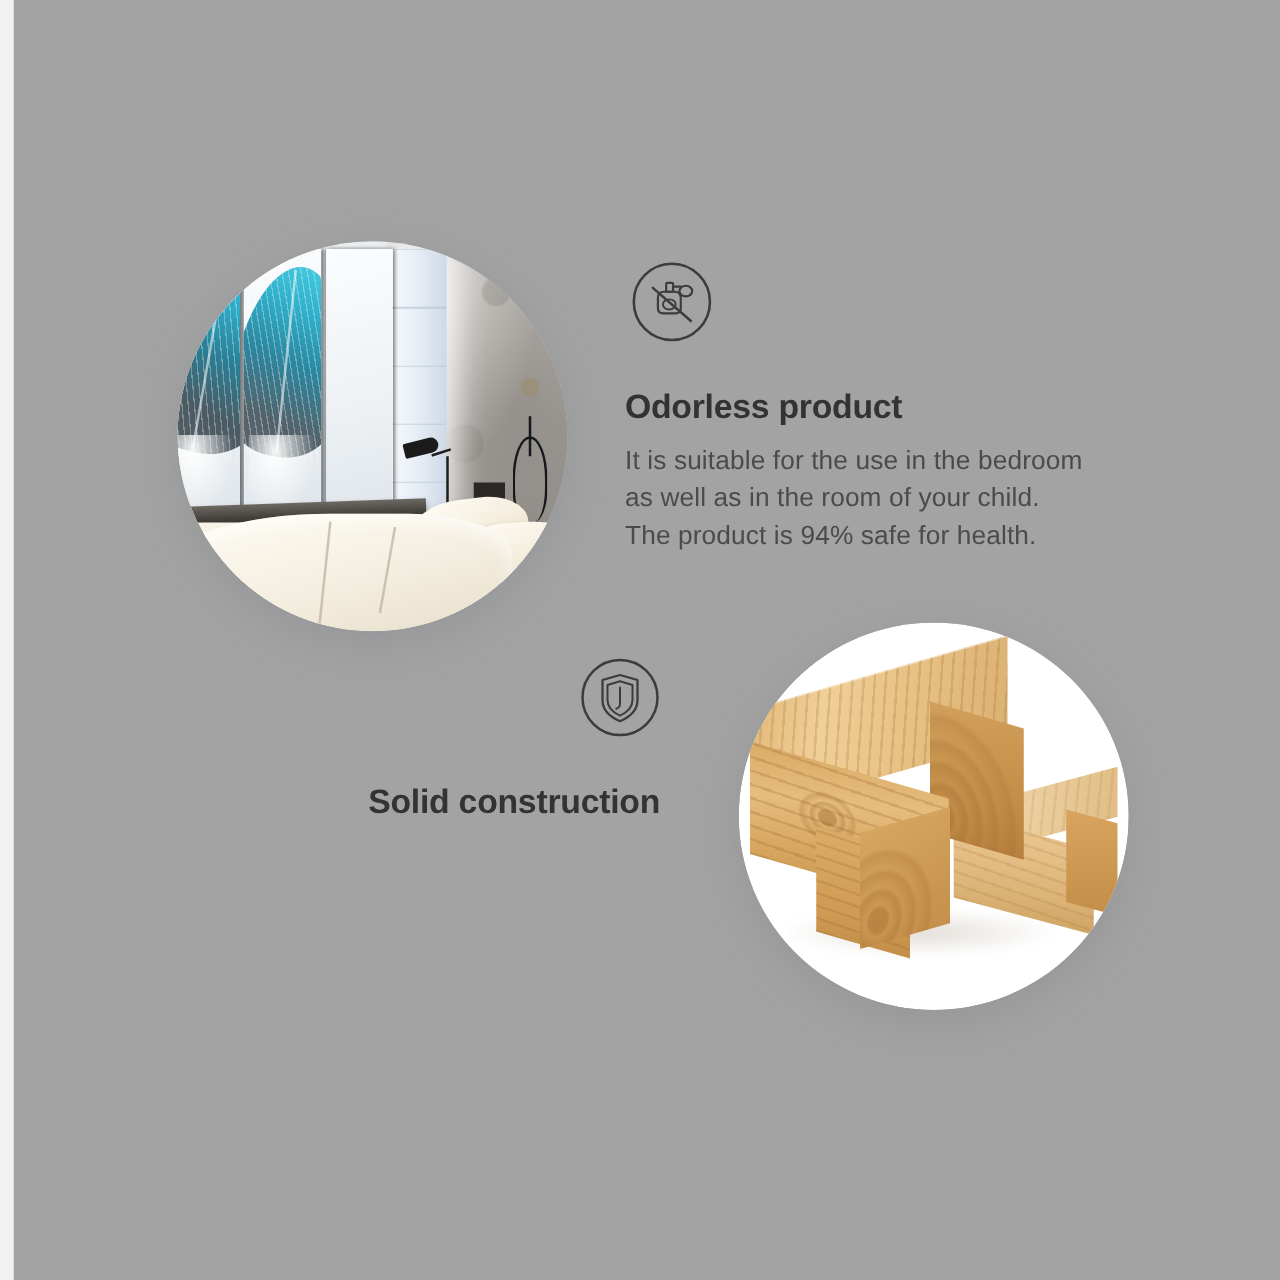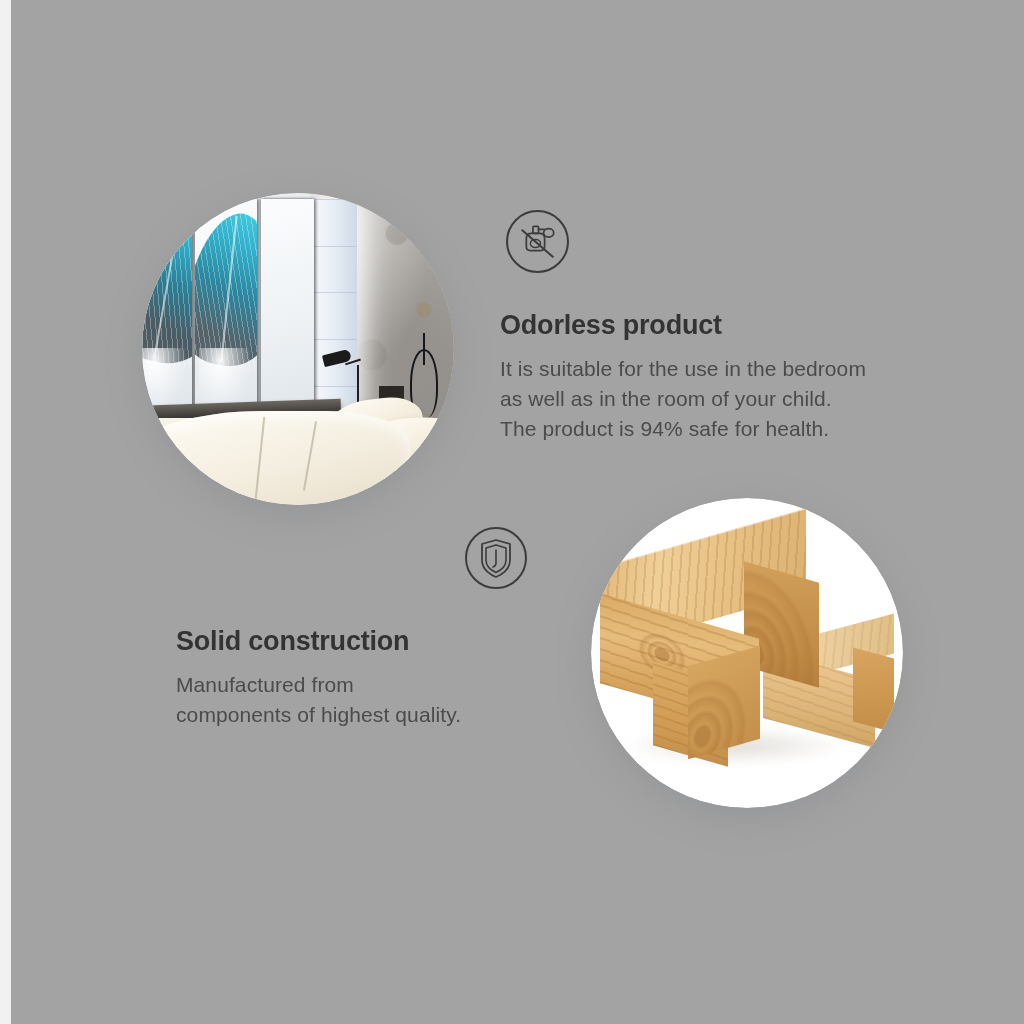--- a/index.html
+++ b/index.html
@@ -255,21 +255,21 @@
 
   
   .feature-icon { position:absolute; }
   #icon-odorless { left:494px; top:209px; width:65px; height:65px; }
   #icon-solid    { left:453px; top:526px; width:64px; height:64px; }
 
   
   .feature-text { position:absolute; }
 
   #text-odorless { left:489px; top:311px; width:440px; text-align:left; }
-  #text-solid    { left:165px; top:627px; width:352px; }
+  #text-solid    { left:165px; top:627px; width:352px; text-align:right; }
 
   .feature-title {
     font-size:27px;
     font-weight:bold;
     color:#333333;
     letter-spacing:-.2px;
     line-height:1.1;
   }
   .feature-body {
     margin-top:13px;
@@ -364,22 +364,20 @@
       <path d="M32 14 L46 18 v16 q0 11 -14 17 Q18 45 18 34 V18 z" stroke-width="1.8"></path>
 
       <path d="M32 19 L42 22 v12 q0 8 -10 12.5 Q22 42 22 34 V22 z" stroke-width="1.6"></path>
 
       <path d="M32 24 v13 q0 3 -3 4" stroke-width="1.6"></path>
     </svg>
   </div>
 
   <div class="feature-text" id="text-solid">
     <div class="feature-title">Solid construction</div>
-    <div class="feature-body">Manufactured from
-components of highest quality.</div>
   </div>
 
   <div class="photo-circle" id="photo-wood">
     <div class="photo-inner">
       <div class="wood-scene">
         <div class="wood-shadow"></div>
 
         <div class="beam" id="beam-right-top"></div>
         <div class="beam" id="beam-right-front"></div>
         <div class="beam" id="beam-right-end"></div>

